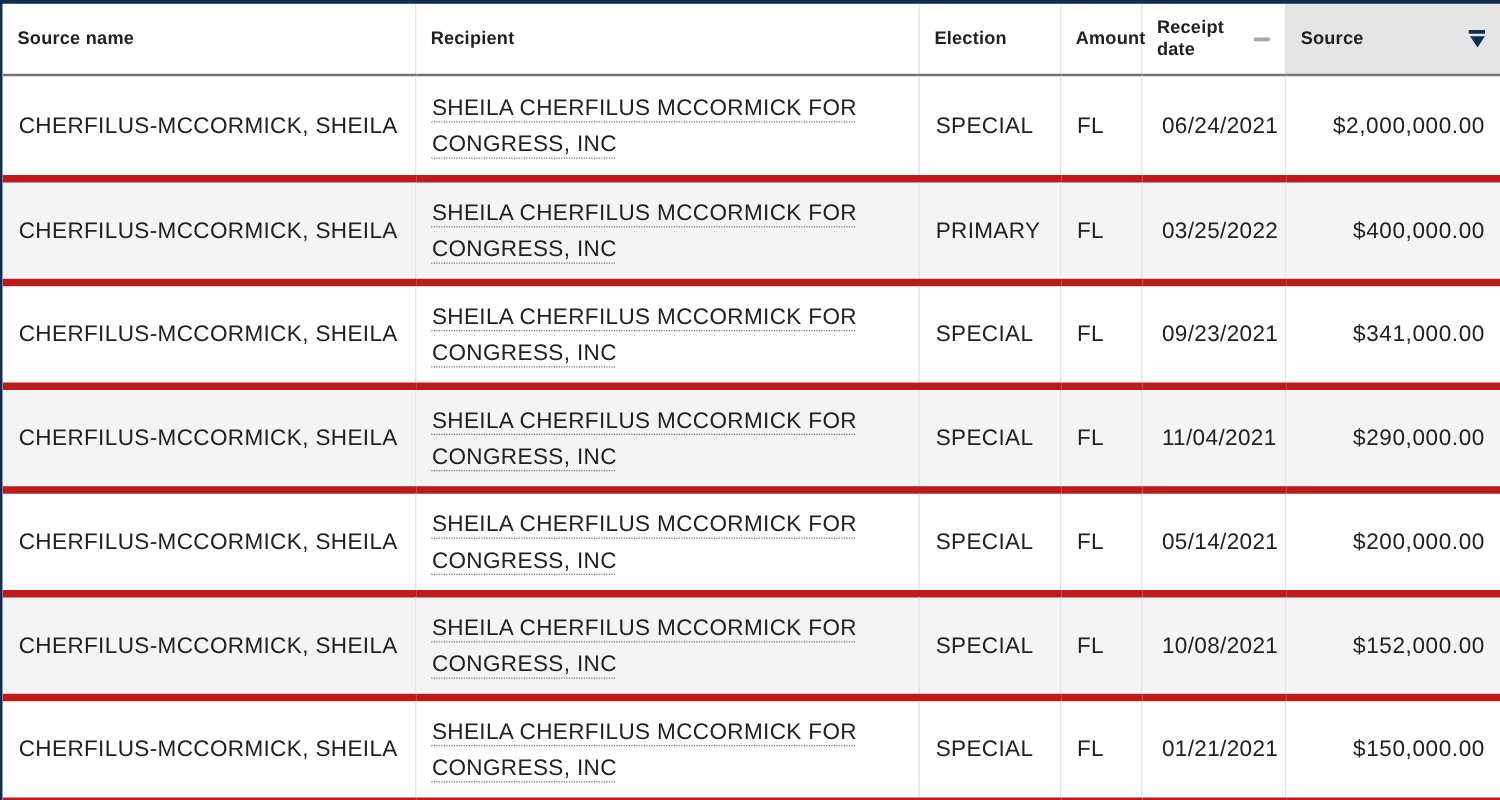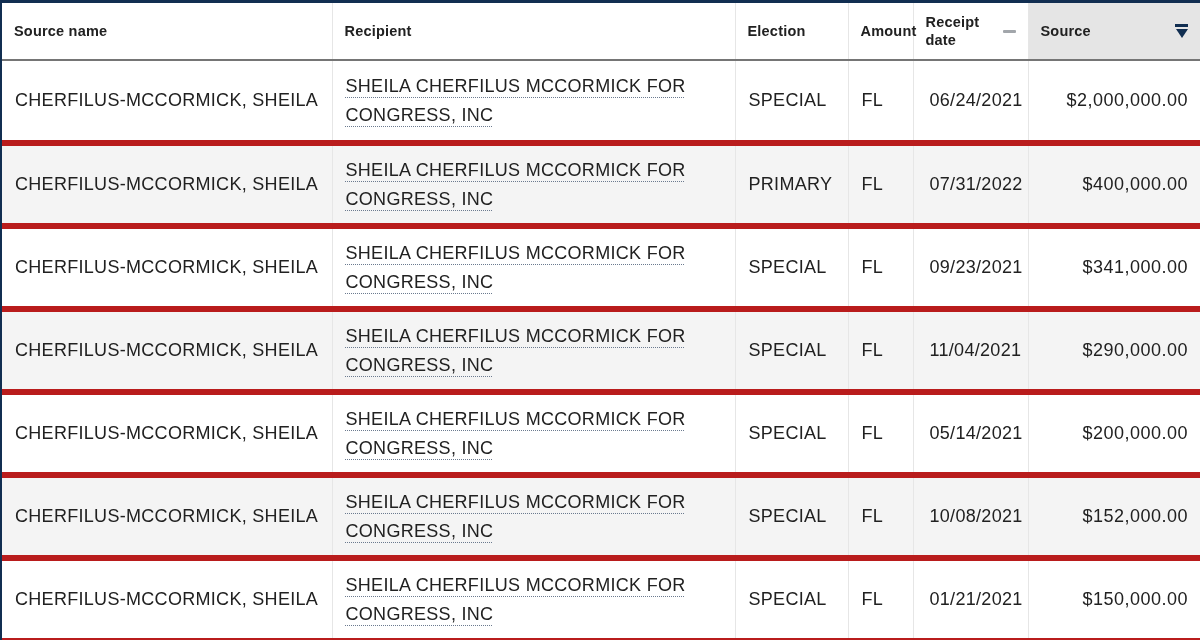--- a/index.html
+++ b/index.html
@@ -154,21 +154,21 @@
     <td class="c-date">06/24/2021</td>
     <td class="c-amount">$2,000,000.00</td>
   </tr>
         <tr class="data-row stripe">
     <td class="c-source">CHERFILUS-MCCORMICK, SHEILA</td>
     <td class="c-recipient">
       <a class="recipient-link" href="#">SHEILA CHERFILUS MCCORMICK FOR CONGRESS, INC</a>
     </td>
     <td class="c-election">PRIMARY</td>
     <td class="c-state">FL</td>
-    <td class="c-date">07/31/2022</td>
+    <td class="c-date">03/25/2022</td>
     <td class="c-amount">$400,000.00</td>
   </tr>
         <tr class="data-row">
     <td class="c-source">CHERFILUS-MCCORMICK, SHEILA</td>
     <td class="c-recipient">
       <a class="recipient-link" href="#">SHEILA CHERFILUS MCCORMICK FOR CONGRESS, INC</a>
     </td>
     <td class="c-election">SPECIAL</td>
     <td class="c-state">FL</td>
     <td class="c-date">09/23/2021</td>

